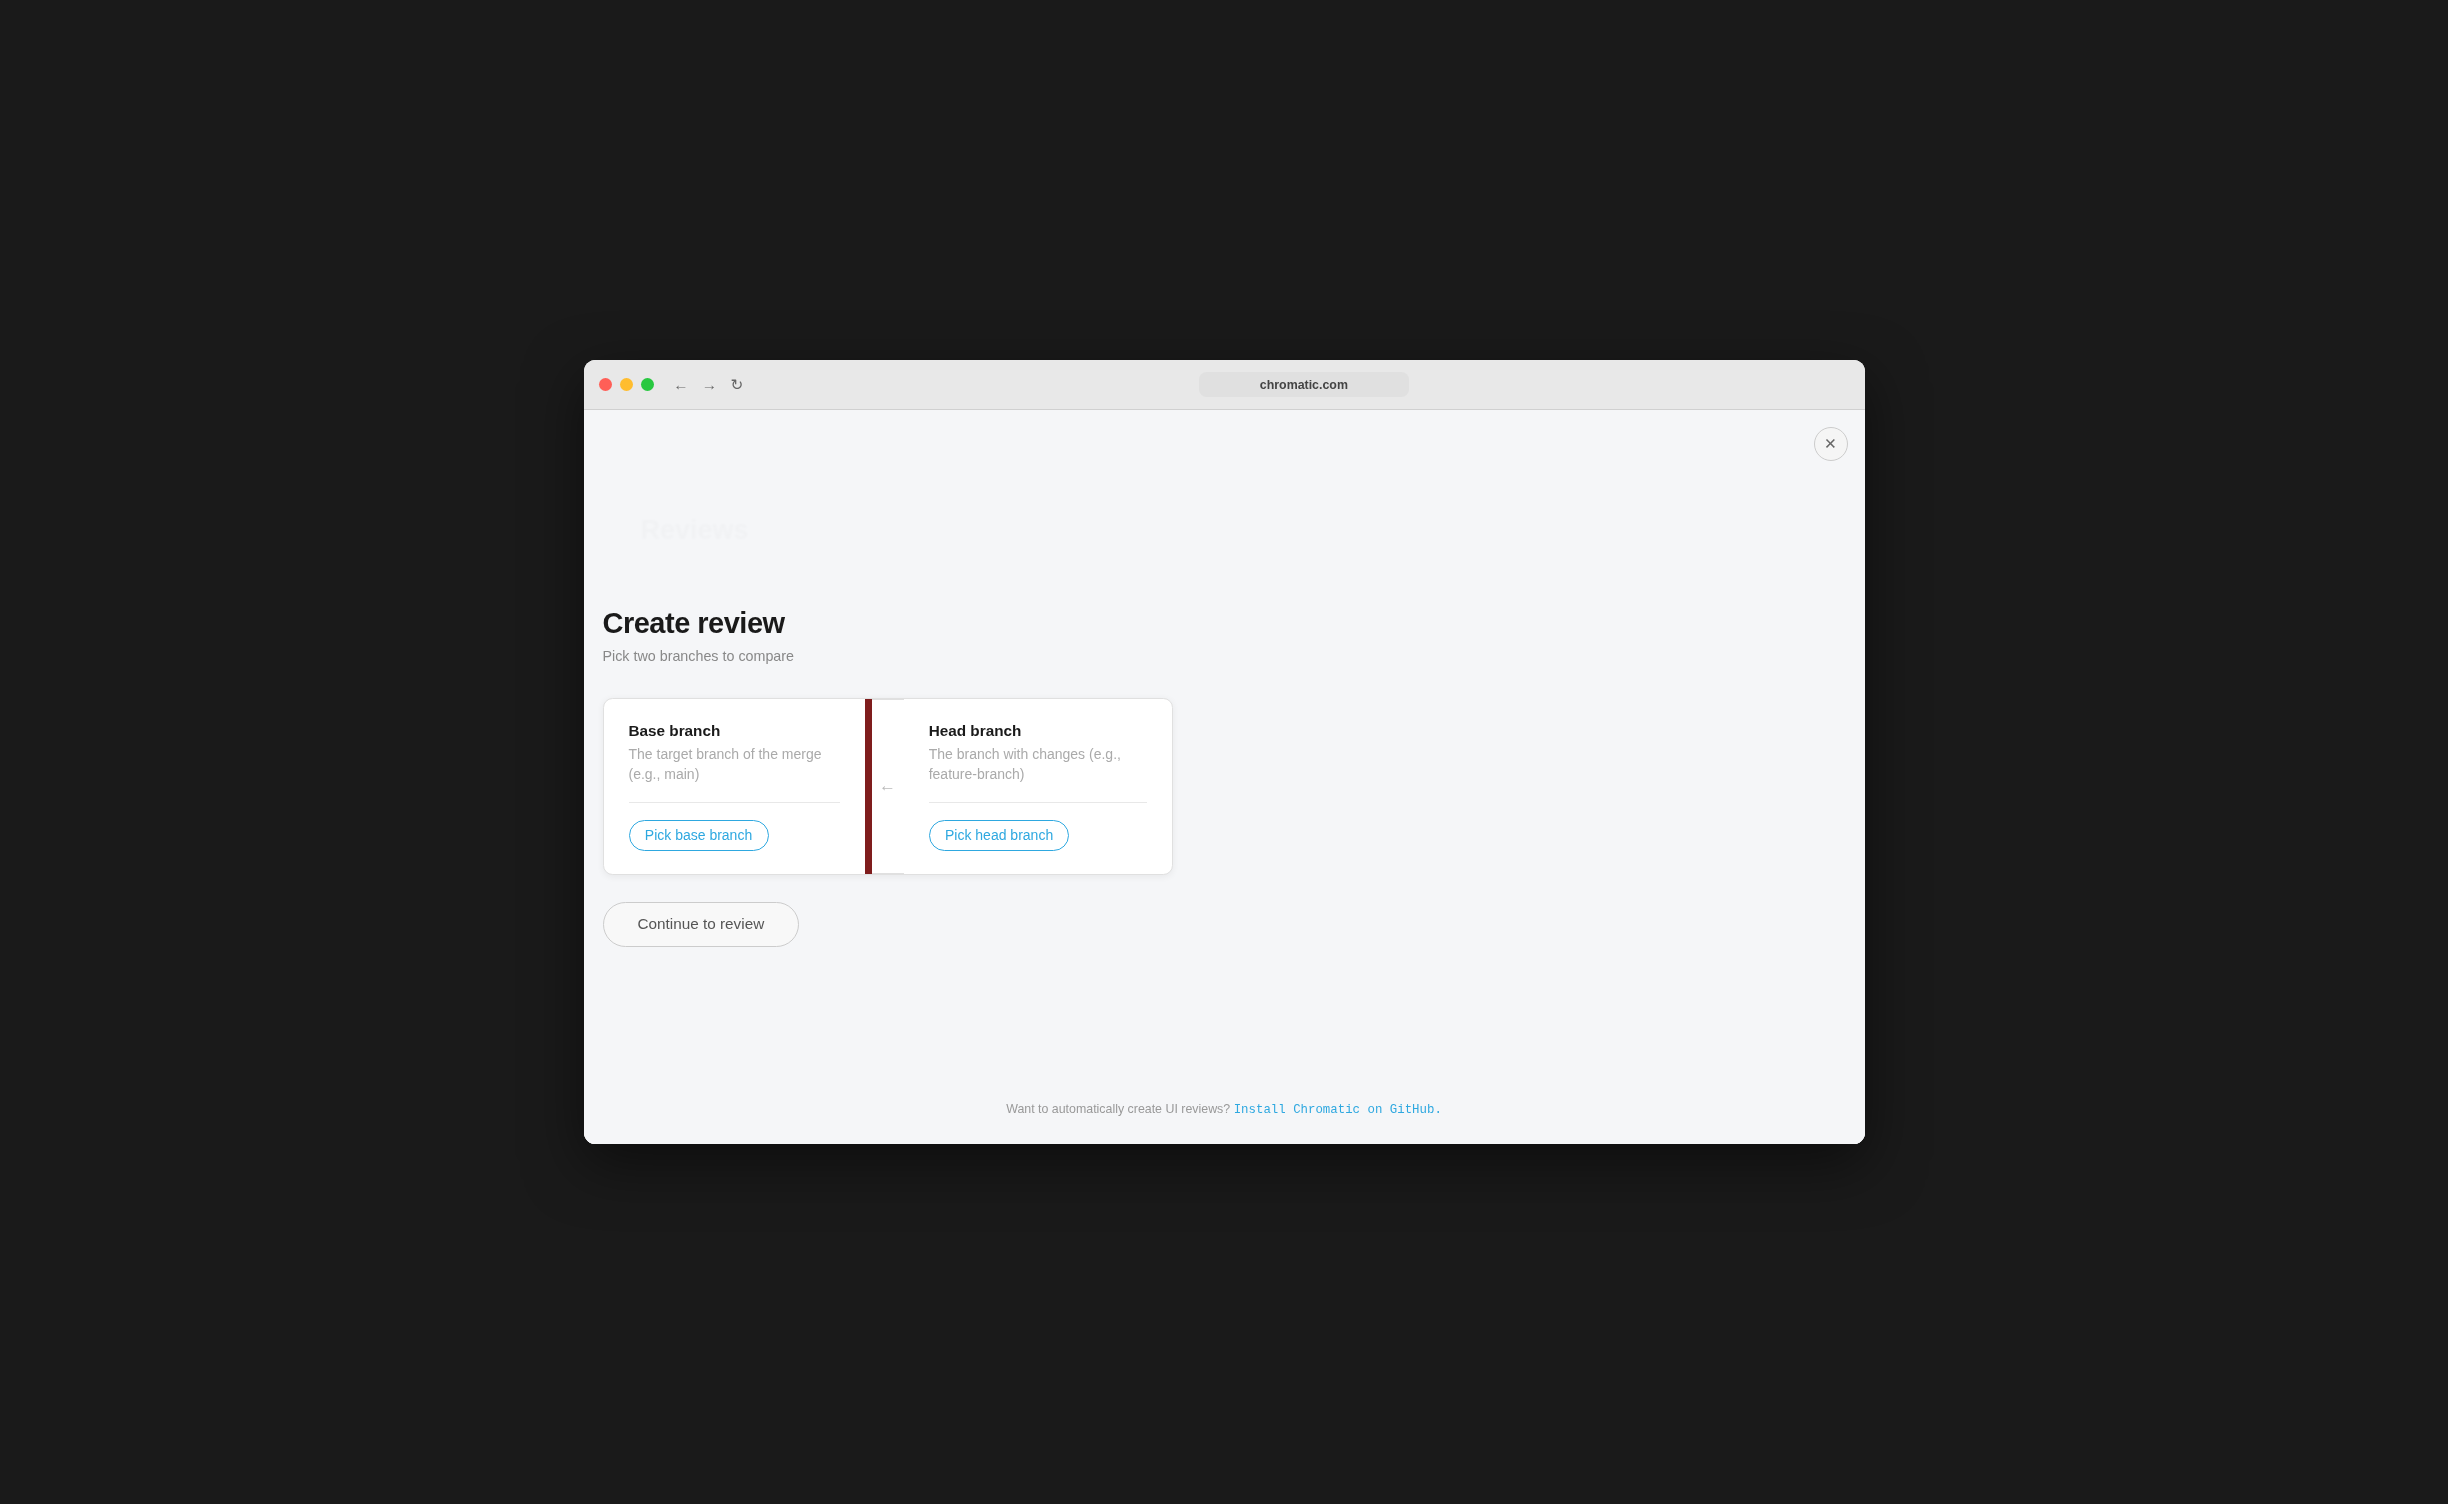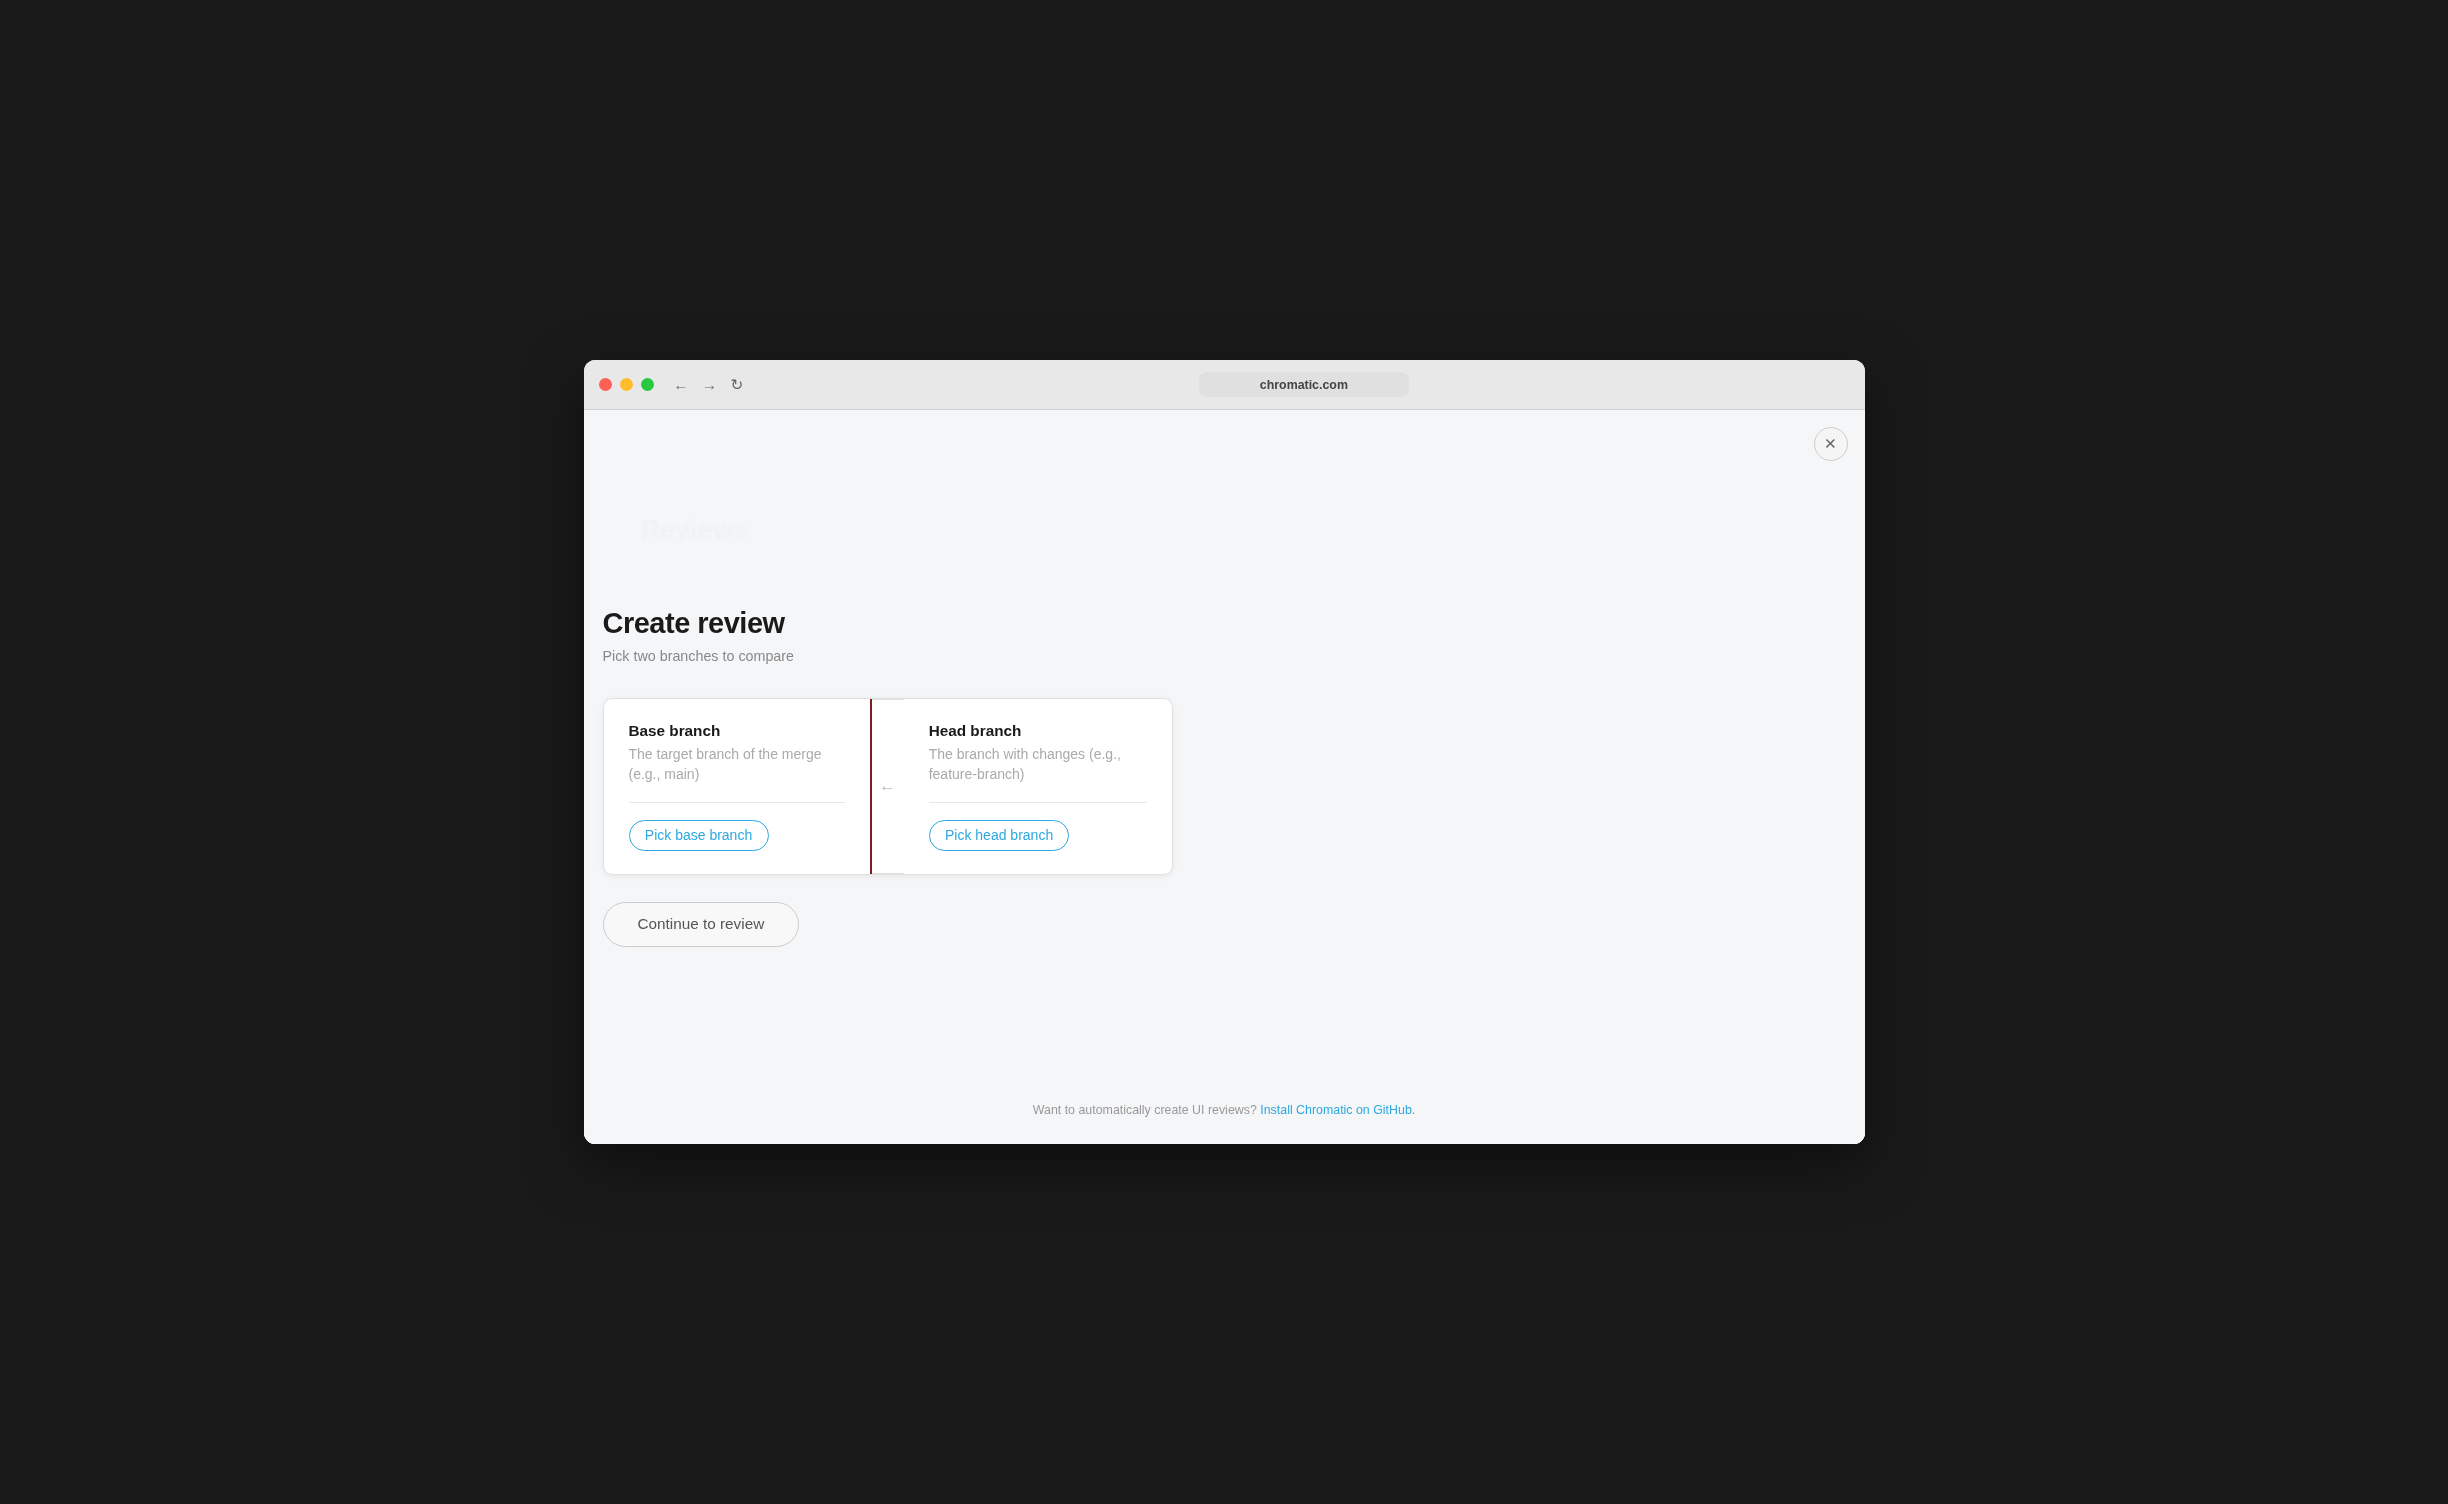--- a/index.html
+++ b/index.html
@@ -178,21 +178,21 @@
       box-shadow: 0 1.9px 7.6px rgba(0,0,0,0.06);
       margin-bottom: 27px;
     }
 
     .branch-card {
       width: 268px;
       padding: 23px 25px;
     }
 
     .branch-card:first-child {
-      border-right: 2px solid #7f1d1d;
+      border-right: 7px solid #7f1d1d;
     }
 
     .branch-card-title {
       font-size: 15.3px;
       font-weight: 600;
       color: #1a1a1a;
       margin-bottom: 5.7px;
     }
 
     .branch-card-desc {
@@ -251,20 +251,21 @@
       left: 0;
       right: 0;
       text-align: center;
       font-size: 12.4px;
       color: #999;
     }
 
     .footer-link {
       color: #2ea8e0;
       text-decoration: none;
+      font-family: Liberation Mono, monospace;
     }
   </style>
 </head>
 <body>
 
 <div class="browser-window">
 
   <div class="browser-titlebar">
     <div class="traffic-lights">
       <div class="traffic-light close"></div>

